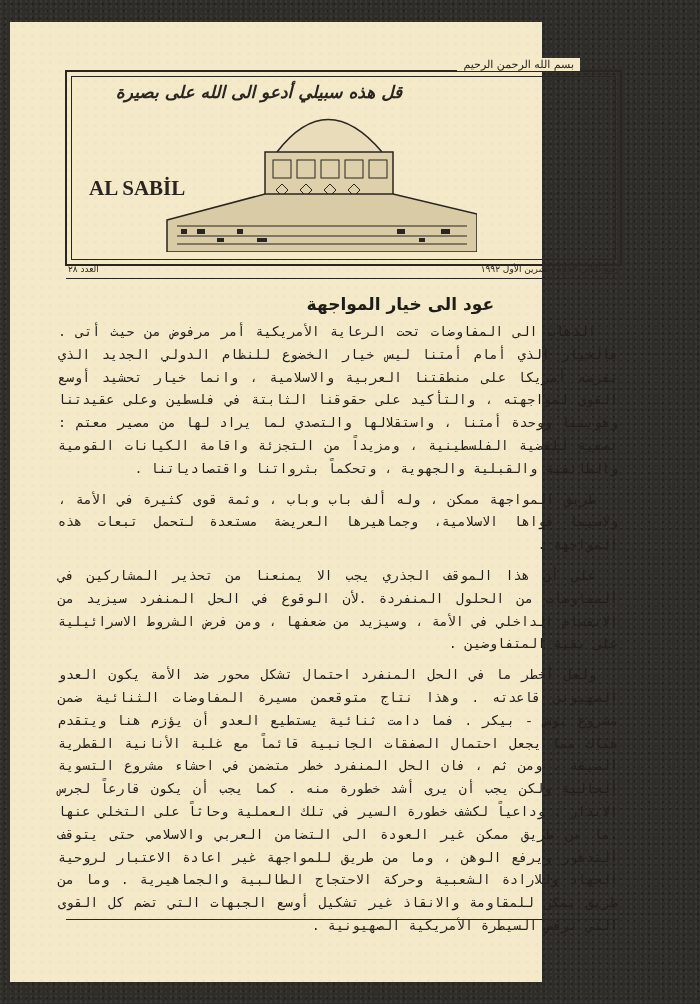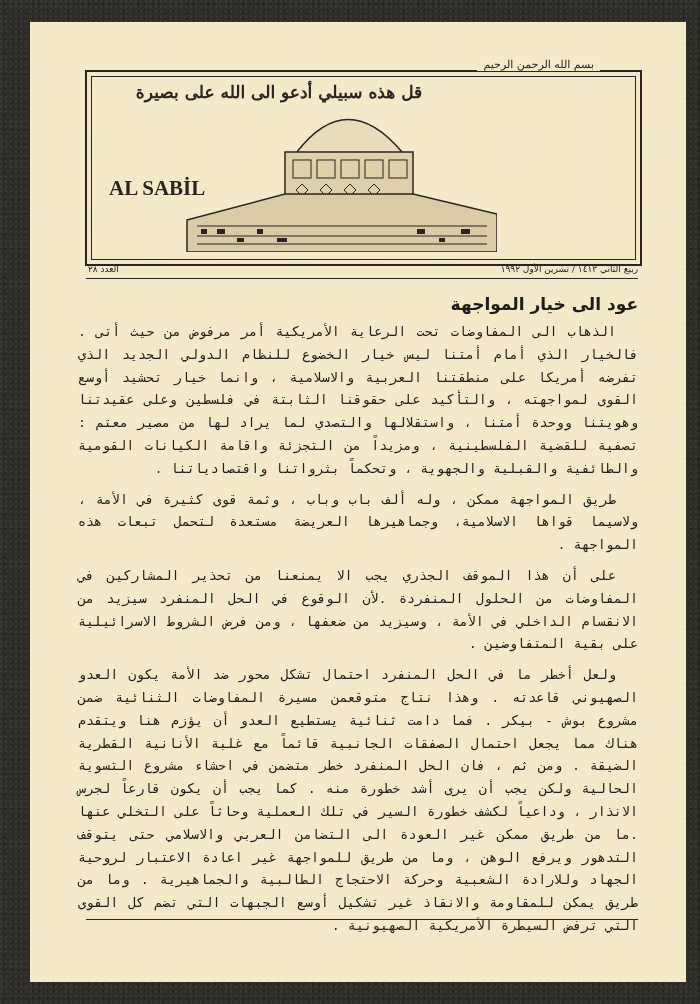--- a/index.html
+++ b/index.html
@@ -7,41 +7,41 @@
     width:700px; height:1004px; overflow:hidden;
     background:#2f2d29;
     background-image:
       radial-gradient(circle at 20% 30%, rgba(255,255,255,0.06) 1px, transparent 1.5px),
       radial-gradient(circle at 70% 60%, rgba(0,0,0,0.25) 1px, transparent 1.5px);
     background-size:5px 5px, 7px 7px;
     position:relative;
     font-family:"DejaVu Sans", sans-serif;
   }
   .page {
-    position:absolute; left:30px; top:22px; width:656px; height:960px;
+    position:absolute; left:10px; top:22px; width:532px; height:960px;
     background:#f4e9c9;
     background-image: radial-gradient(circle at 50% 50%, rgba(180,150,90,0.05) 1px, transparent 2px);
     background-size:9px 9px;
   }
   .masthead {
     position:absolute; left:55px; top:48px; width:553px; height:192px;
     border:2px solid #2a2520;
   }
   .masthead-inner {
     position:absolute; left:4px; top:4px; right:4px; bottom:4px;
     border:1.5px solid #2a2520;
   }
   .basmala {
     position:absolute; right:40px; top:-14px; background:#f4e9c9; padding:0 6px;
     font-family:"DejaVu Serif", serif; font-size:11px; color:#2a2520; direction:rtl;
   }
   .verse {
     position:absolute; left:42px; top:10px; width:300px;
     font-family:"DejaVu Serif", serif; font-size:17px; font-weight:bold; color:#2a2520;
-    direction:rtl; text-align:center; letter-spacing:0.5px;
+    direction:rtl; text-align:center; letter-spacing:0.5px;font-style:italic;
   }
   .latin-name {
     position:absolute; left:22px; top:104px;
     font-family:"Liberation Serif", serif; font-weight:bold; font-size:21px; color:#2a2520;
   }
   .dome { position:absolute; left:90px; top:20px; width:320px; height:160px; }
   .arabic-name {
     position:absolute; right:34px; top:58px;
     font-family:"DejaVu Serif", serif; font-weight:bold; font-size:86px; line-height:100px;
     color:#1f1b17; direction:rtl;

